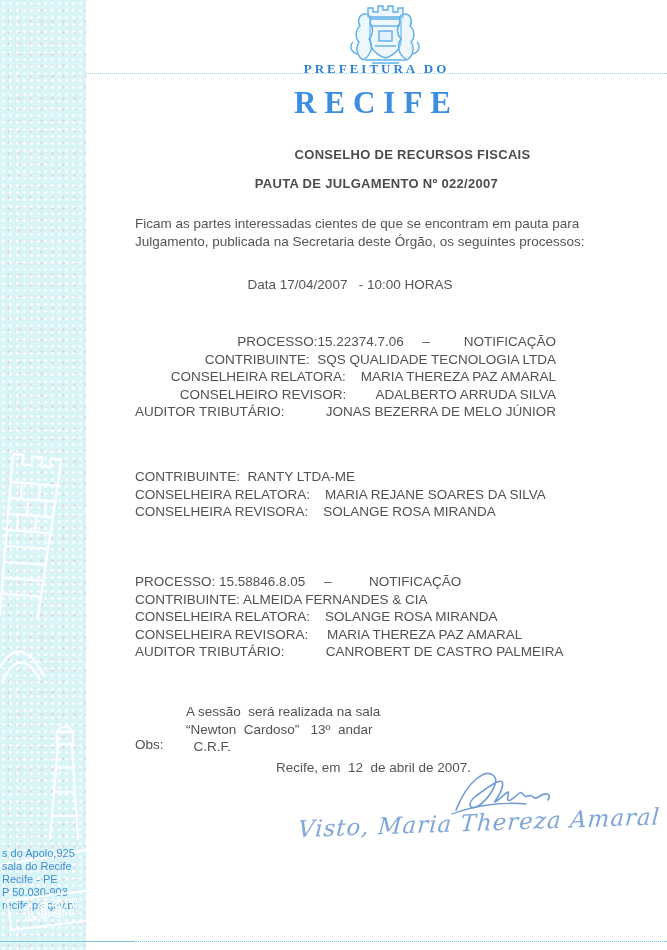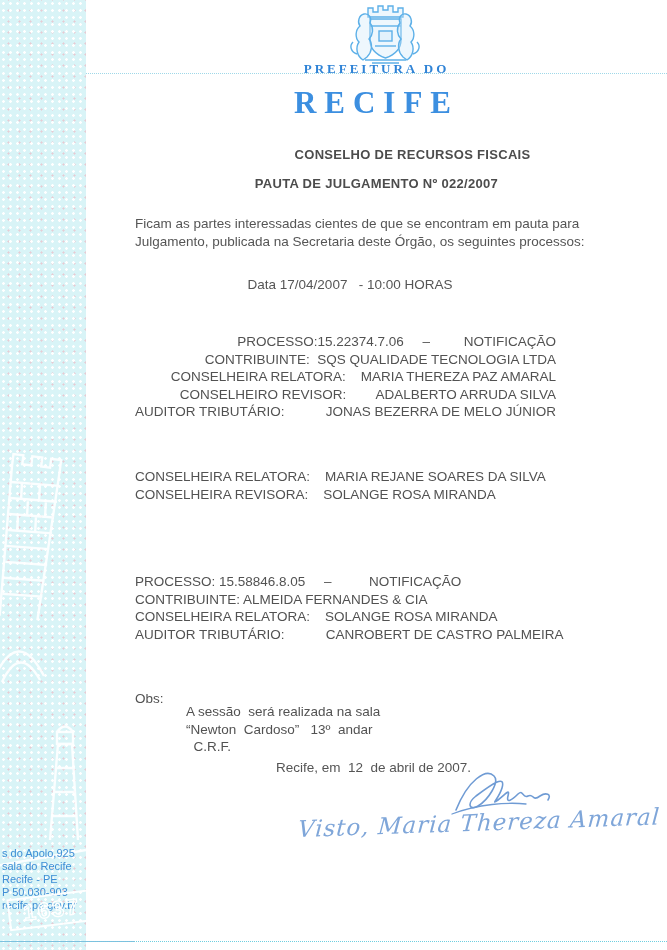--- a/index.html
+++ b/index.html
@@ -36,21 +36,21 @@
   }
   #doc-title{top:147px;font-size:13px;font-weight:bold;color:#4c4c4c;letter-spacing:.3px;padding-left:36px;}
   #doc-subtitle{top:176px;font-size:13px;font-weight:bold;color:#4c4c4c;letter-spacing:.3px;}
   #intro{position:absolute;left:135px;top:215px;width:450px;font-size:13.5px;line-height:17.5px;color:#555;}
   #session{position:absolute;left:135px;top:277px;width:430px;text-align:center;font-size:13.5px;color:#555;white-space:pre;}
   .pblock{position:absolute;left:135px;font-size:13.5px;line-height:17.6px;color:#525252;}
   .pblock div{white-space:pre;}
   #block-1{top:333px;text-align:right;}
   #block-2{top:468px;}
   #block-3{top:573px;}
-  #obs-label{position:absolute;left:135px;top:691px;font-size:13.5px;color:#525252;}
+  #obs-label{position:absolute;left:135px;top:737px;font-size:13.5px;color:#525252;}
   #obs-lines{position:absolute;left:186px;top:703px;font-size:13.5px;line-height:17.5px;color:#525252;}
   #obs-lines div{white-space:pre;}
   #place-date{position:absolute;left:276px;top:760px;font-size:13.5px;color:#555;white-space:pre;}
   #sig1{position:absolute;left:448px;top:766px;}
   #sig2{
     position:absolute;left:298px;top:816px;width:372px;
     font-family:"DejaVu Serif",serif;font-style:italic;
     font-size:23px;color:#7fa6d9;letter-spacing:1px;
     transform:rotate(-2deg) skewX(-6deg);transform-origin:left center;
     white-space:nowrap;
@@ -142,28 +142,30 @@
 
   <div id="block-1" class="pblock">
     <div>PROCESSO:15.22374.7.06     –         NOTIFICAÇÃO</div>
     <div>CONTRIBUINTE:  SQS QUALIDADE TECNOLOGIA LTDA</div>
     <div>CONSELHEIRA RELATORA:    MARIA THEREZA PAZ AMARAL</div>
     <div>CONSELHEIRO REVISOR:        ADALBERTO ARRUDA SILVA</div>
     <div>AUDITOR TRIBUTÁRIO:           JONAS BEZERRA DE MELO JÚNIOR</div>
   </div>
 
   <div id="block-2" class="pblock">
+    <div>CONTRIBUINTE:  RANTY LTDA-ME</div>
     <div>CONSELHEIRA RELATORA:    MARIA REJANE SOARES DA SILVA</div>
     <div>CONSELHEIRA REVISORA:    SOLANGE ROSA MIRANDA</div>
   </div>
 
   <div id="block-3" class="pblock">
     <div>PROCESSO: 15.58846.8.05     –          NOTIFICAÇÃO</div>
     <div>CONTRIBUINTE: ALMEIDA FERNANDES &amp; CIA</div>
     <div>CONSELHEIRA RELATORA:    SOLANGE ROSA MIRANDA</div>
+    <div>CONSELHEIRA REVISORA:     MARIA THEREZA PAZ AMARAL</div>
     <div>AUDITOR TRIBUTÁRIO:           CANROBERT DE CASTRO PALMEIRA</div>
   </div>
 
   <div id="obs-label">Obs:</div>
   <div id="obs-lines">
     <div>A sessão  será realizada na sala</div>
     <div>“Newton  Cardoso”   13º  andar</div>
     <div>  C.R.F.</div>
   </div>
 

